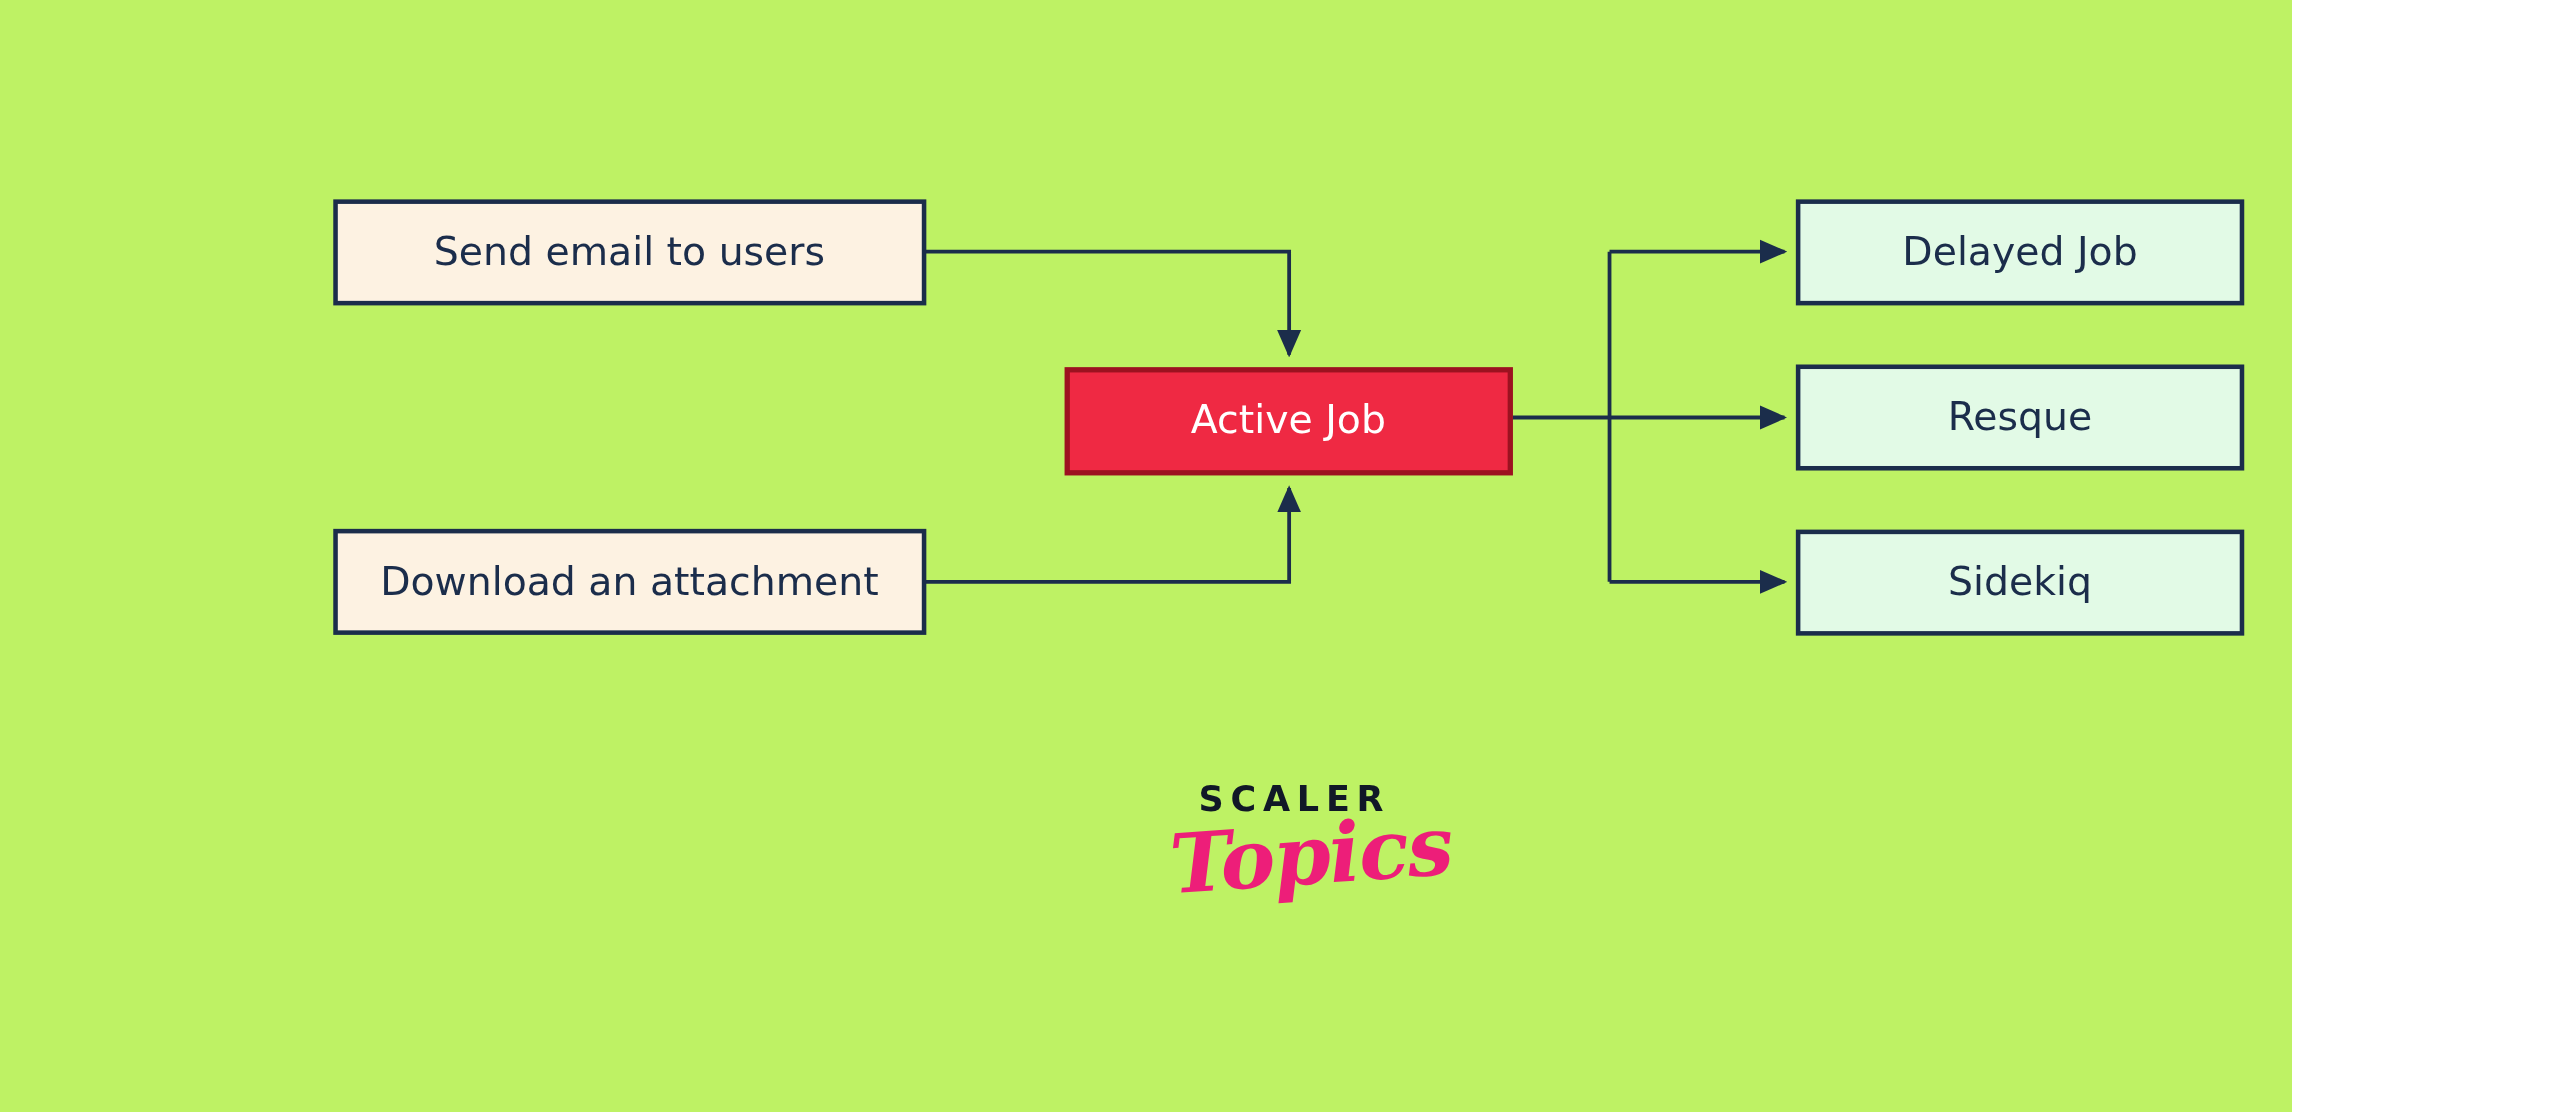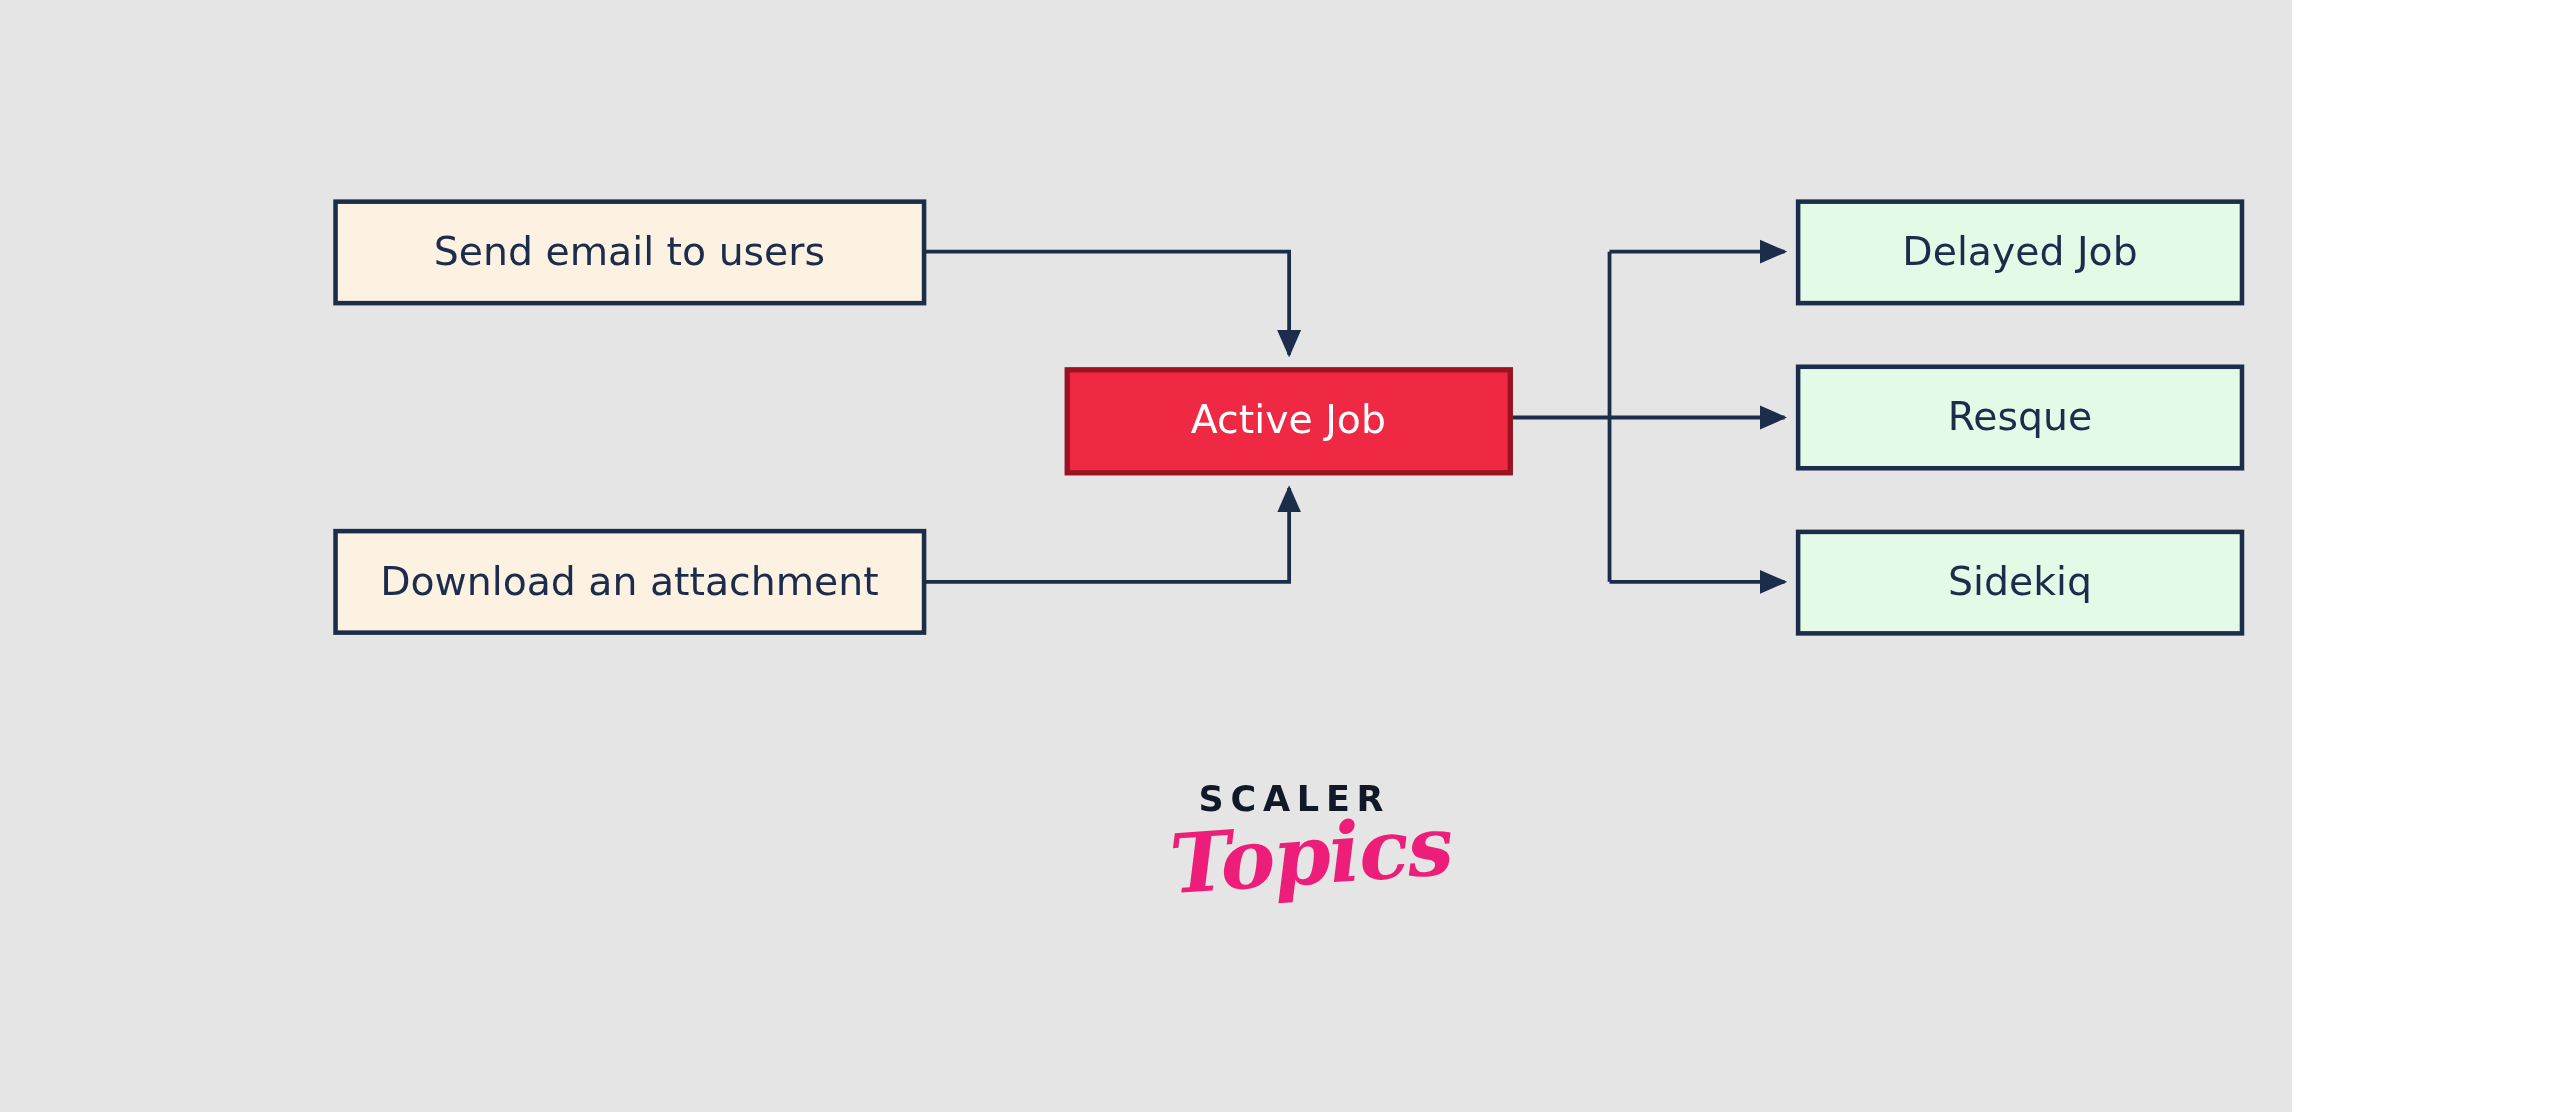--- a/index.html
+++ b/index.html
@@ -10,21 +10,21 @@
   body {
     width: 2576px;
     height: 1113px;
     font-family: "DejaVu Sans", sans-serif;
     overflow: hidden;
   }
   #canvas {
     position: relative;
     width: 2292px;
     height: 1113px;
-    background: #e5e5e5;
+    background: #bef264;
   }
   svg.diagram {
     position: absolute;
     top: 0;
     left: 0;
     width: 2576px;
     height: 1113px;
     display: block;
   }
   .node-label {

